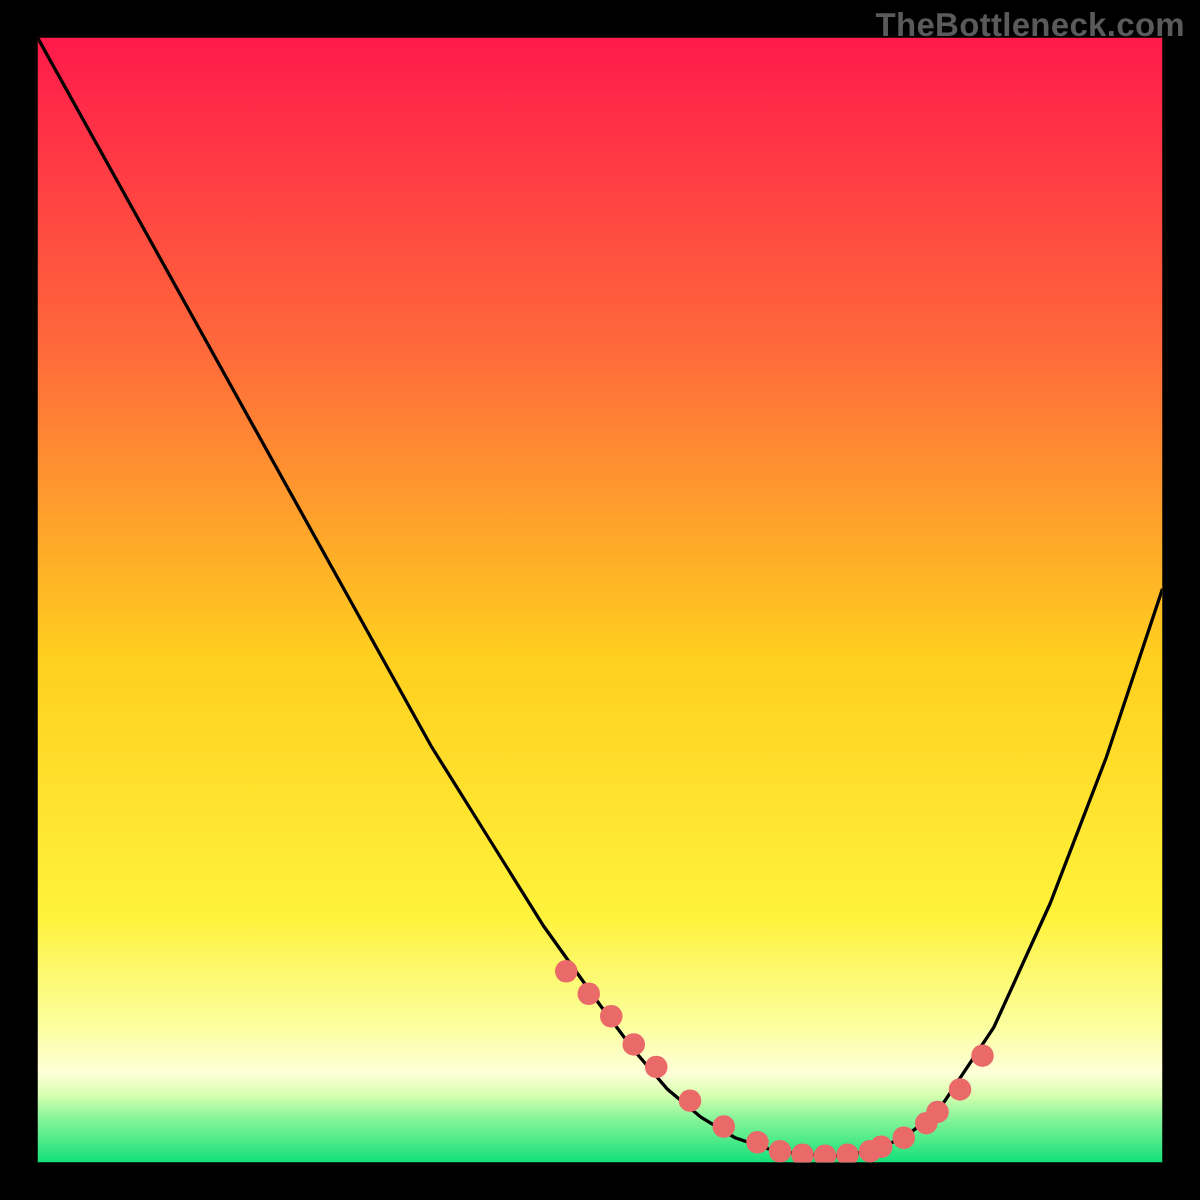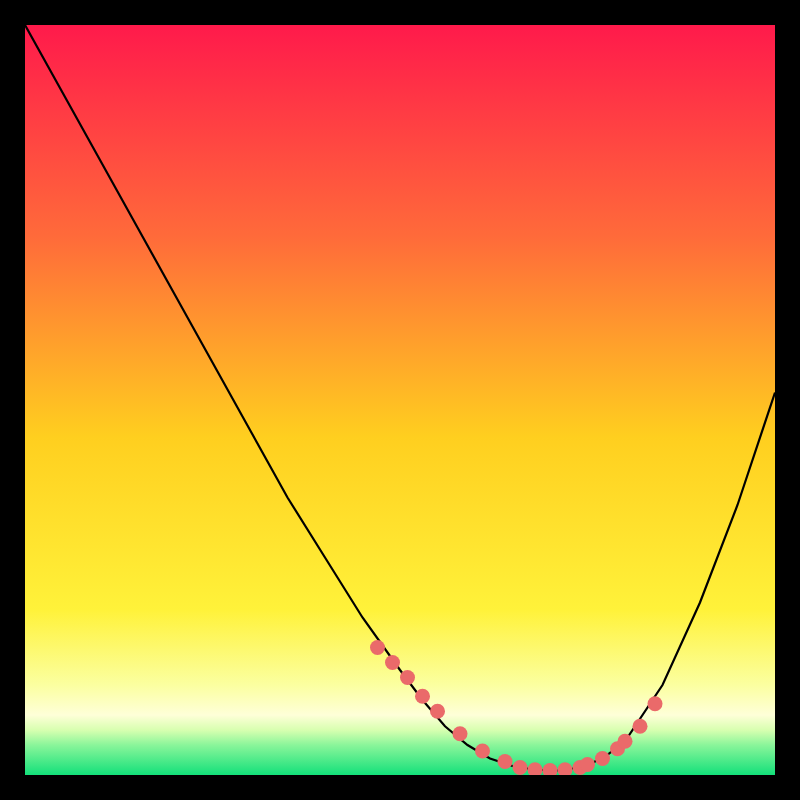--- a/index.html
+++ b/index.html
@@ -26,20 +26,21 @@
     font-weight: 600;
     color: #5a5a5a;
     letter-spacing: 0.2px;
   }
   svg { display: block; }
 </style>
 </head>
 <body>
 
 <div class="frame">
+  <div class="watermark">TheBottleneck.com</div>
   <div class="plot-area">
     <svg id="chart-svg" width="750" height="750" viewBox="0 0 750 750">
       <defs>
         <linearGradient id="bg-grad" x1="0" y1="0" x2="0" y2="1">
           <stop id="g0" offset="0%" stop-color="#ff1a4b"></stop>
           <stop id="g1" offset="28%" stop-color="#ff6a3a"></stop>
           <stop id="g2" offset="55%" stop-color="#ffcf1f"></stop>
           <stop id="g3" offset="78%" stop-color="#fff23a"></stop>
           <stop id="g4" offset="88%" stop-color="#fbffa0"></stop>
           <stop id="g5" offset="92%" stop-color="#feffd8"></stop>

